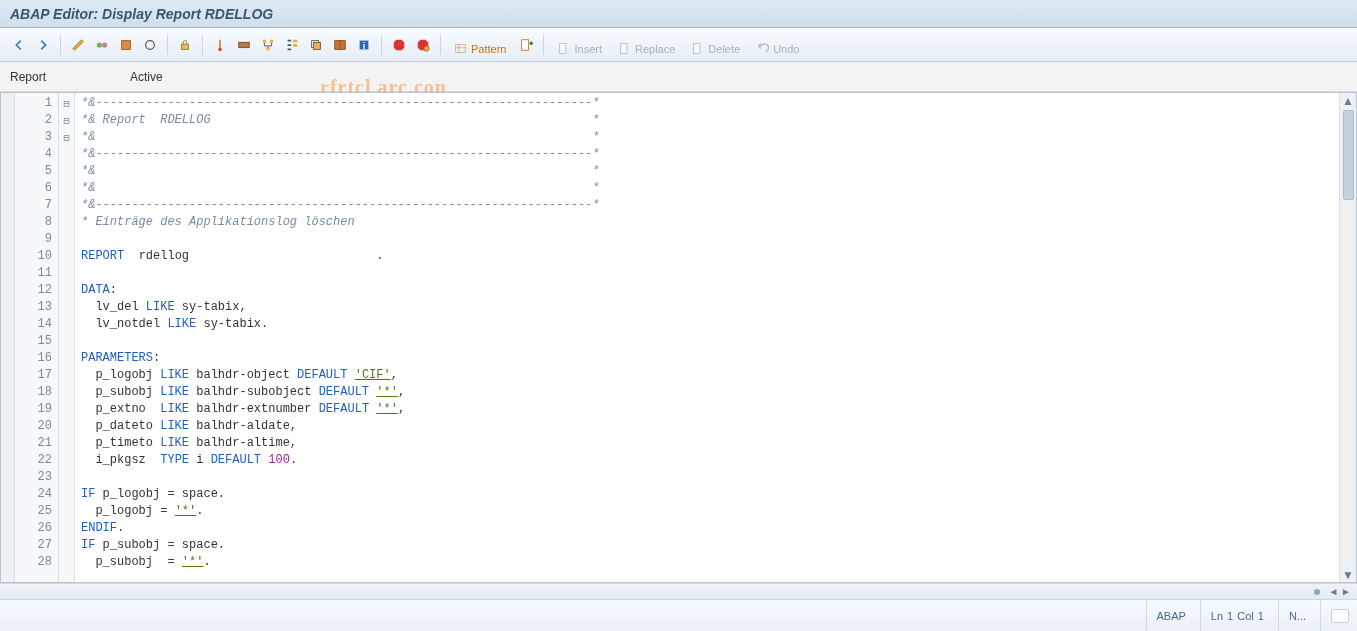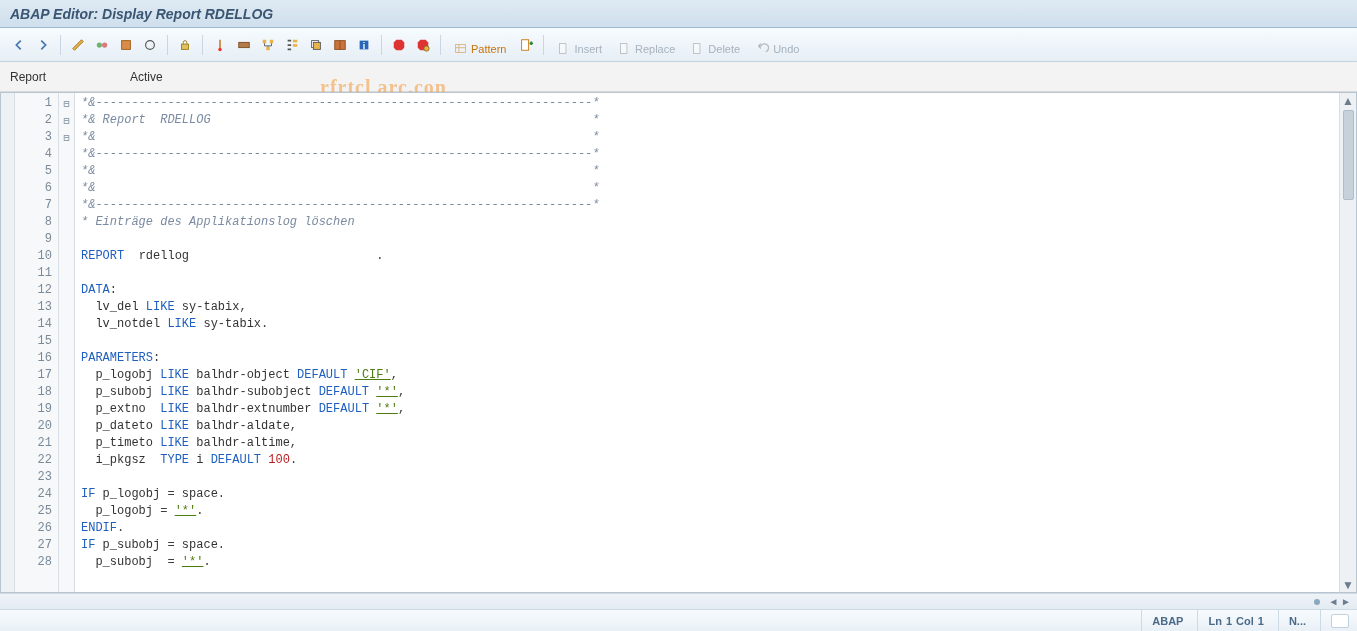--- a/index.html
+++ b/index.html
@@ -109,44 +109,44 @@
     font-size:12px; line-height:17px;
     color:#3d3d3d;
     white-space:pre;
     overflow:hidden;
     position:relative;
   }
   .code-line { height:17px; }
   .cmt { color:#7a8aa0; font-style:italic; }
   .kw  { color:#1f5fbf; }
   .str { color:#4d7c0f;text-decoration:underline; }
-  .num { color:#b91c1c; }
+  .num { color:#a21caf; }
   .id  { color:#333; }
   .vscroll {
     width:17px; background:#eef1f4; border-left:1px solid #d7dee5;
     display:flex; flex-direction:column; align-items:center;
     justify-content:flex-start;
   }
   .vscroll .arrow { width:15px;height:15px;display:flex;align-items:center;justify-content:center;color:#6b7c8c;cursor:pointer; }
   .vscroll .thumb { width:11px; height:90px; background:#c6d1db; border:1px solid #aebdcb; border-radius:2px; margin-top:2px; cursor:pointer;}
   
   .mapbar {
     height:16px; background:linear-gradient(#eef3f7,#e3ebf2);
     border-top:1px solid #cdd9e3;
     display:flex; align-items:center; justify-content:flex-end;
     padding-right:6px;
   }
   .mapbar .dot { width:6px;height:6px;background:#8aa7c0;border-radius:50%;margin-left:4px; }
   .mapbar .arrows { display:flex; gap:6px; color:#6b7c8c; font-size:10px; margin-left:8px;}
   .statusbar {
-    height:22px; background:linear-gradient(#f7fbfe,#e9f0f6);
+    height:32px; background:linear-gradient(#f7fbfe,#e9f0f6);
     border-top:1px solid #cdd9e3;
     display:flex; align-items:center; justify-content:flex-end;
     padding: 0 8px; gap:14px;
-    font-size:11px; color:#4a6a88;font-weight:bold;
+    font-size:11px; color:#4a6a88;
   }
   .statusbar .cell { border-left:1px solid #cdd9e3; padding-left:10px; height:100%; display:flex;align-items:center;}
   .statusbar .seg { display:flex; gap:4px; align-items:center;}
   .statusbar .endseg { width:18px;height:14px;border:1px solid #c2d1de;border-radius:2px;background:#fff; }
 </style>
 </head>
 <body>
 
 <div class="titlebar">
   <span>ABAP Editor: Display Report RDELLOG</span>

